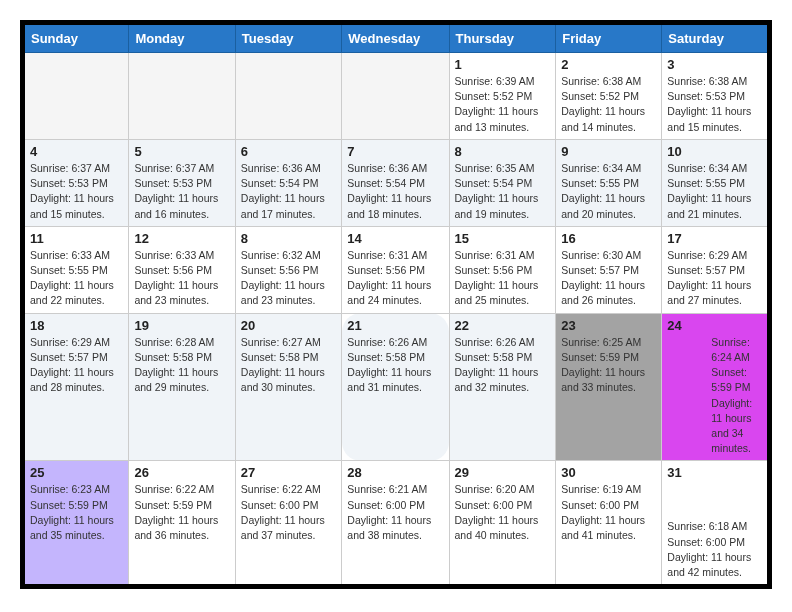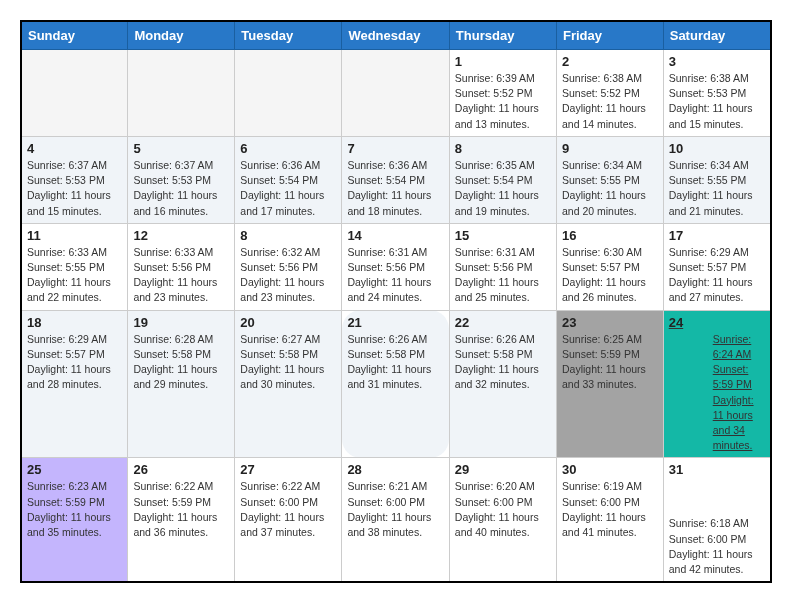--- a/index.html
+++ b/index.html
@@ -34,21 +34,21 @@
       color: #333;
       line-height: 1.1;
     }
     .subtitle {
       font-size: 16px;
       color: #555;
     }
     .calendar {
       width: 100%;
       border-collapse: collapse;
-      border: 2px solid #000000;
+      border: 5px solid #000000;
     }
     .calendar th {
       background-color: #2878c8;
       color: #fff;
       text-align: left;
       padding: 6px 6px;
       font-size: 13px;
       font-weight: bold;
       border: 1px solid #1a5fa0;
     }
@@ -263,21 +263,21 @@
 Daylight: 11 hours
 and 32 minutes.</div>
           </td>
           <td style="background: #a3a3a3;">
             <div class="day-num">23</div>
             <div class="day-info" style="white-space: pre-line;">Sunrise: 6:25 AM
 Sunset: 5:59 PM
 Daylight: 11 hours
 and 33 minutes.</div>
           </td>
-          <td style="background: #14b8a6; text-decoration: underline;">
+          <td style="background: #d946ef;">
             <div class="day-num">24</div>
             <div class="day-info" style="white-space: pre-line; margin-left: 44px;">Sunrise: 6:24 AM
 Sunset: 5:59 PM
 Daylight: 11 hours
 and 34 minutes.</div>
           </td>
         </tr>
         <tr>
           <td style="background: #c4b5fd;">
             <div class="day-num">25</div>

